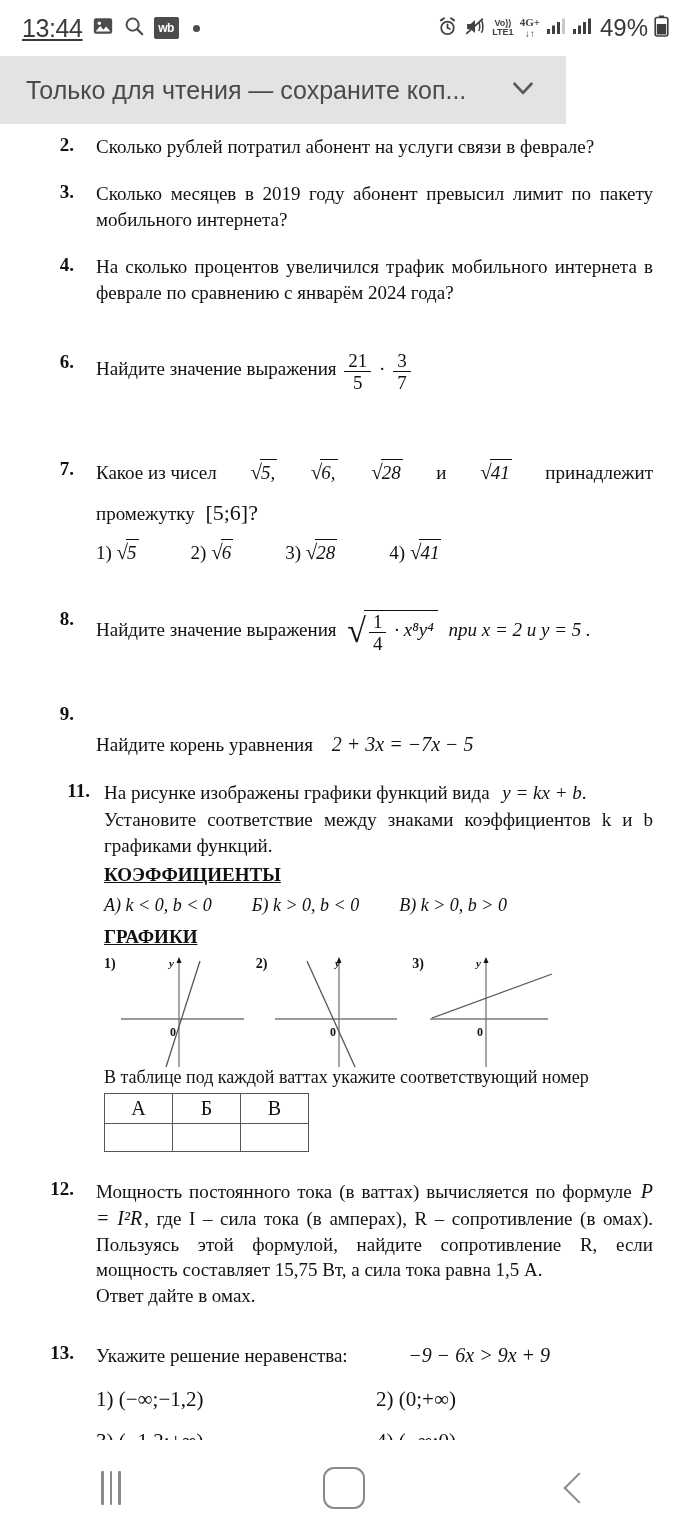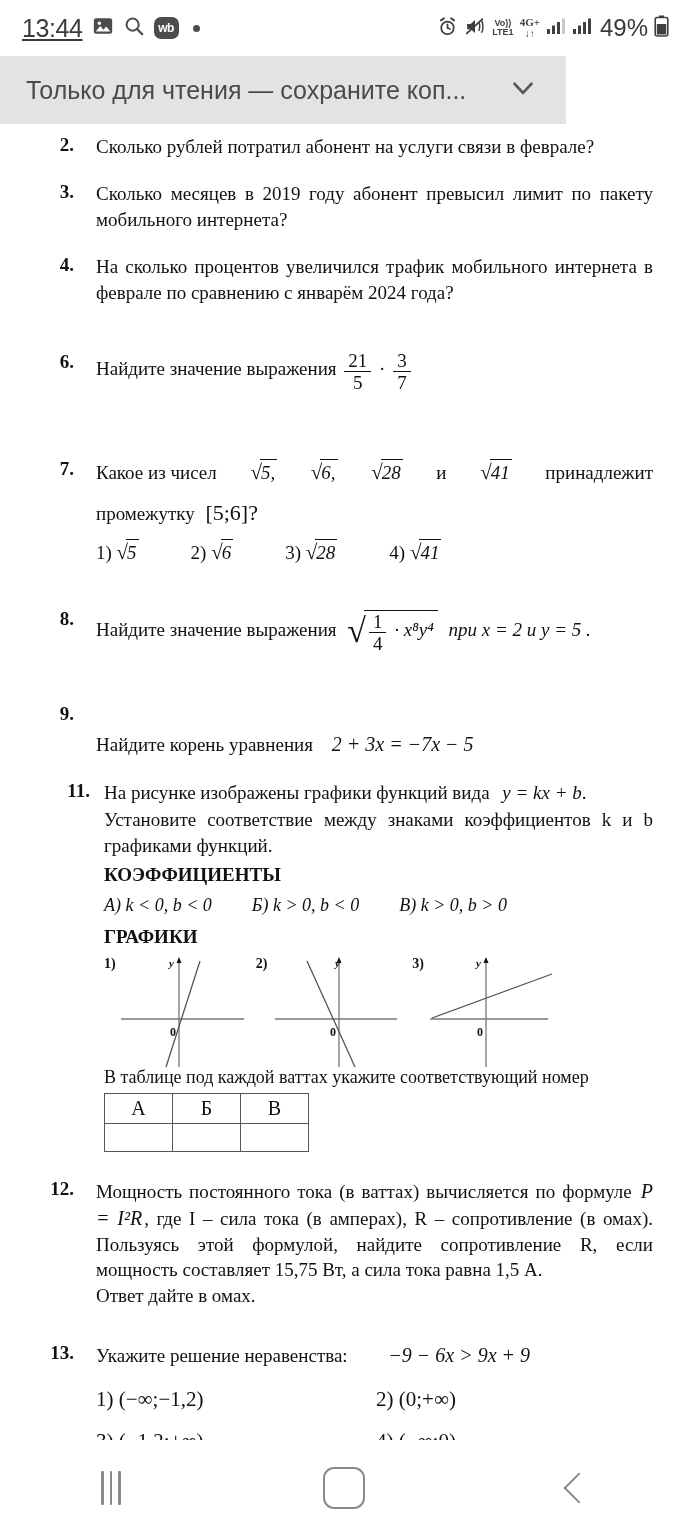--- a/index.html
+++ b/index.html
@@ -17,21 +17,21 @@
     display:flex;align-items:center;justify-content:space-between;
     padding:0 22px;box-sizing:border-box;
     font-family:"Liberation Sans", sans-serif;
   }
   .sb-left{display:flex;align-items:center;gap:9px;}
   .sb-time{font-size:25px;color:#3a3a3a;letter-spacing:-0.4px;text-decoration:underline;}
   .sb-right{display:flex;align-items:center;gap:6px;}
   .sb-batt-text{font-size:24px;color:#3a3a3a;margin-left:2px;}
   .icon{display:inline-block;vertical-align:middle;}
   .wb-badge{
-    width:25px;height:22px;border-radius:7px;background:#4c4c4c;color:#fff;
+    width:25px;height:22px;border-radius:2px;background:#4c4c4c;color:#fff;
     font-size:12px;font-weight:bold;display:flex;align-items:center;justify-content:center;
     font-family:"Liberation Sans", sans-serif;letter-spacing:-0.5px;
   }
   .dot-ind{width:7px;height:7px;border-radius:50%;background:#4c4c4c;display:inline-block;margin-left:5px;}
   .volte{
     font-family:"Liberation Sans", sans-serif;font-size:9px;line-height:9px;
     font-weight:bold;color:#3f3f3f;text-align:center;
   }
   .g4{
     font-family:Liberation Serif, serif;font-size:11px;line-height:11px;
@@ -79,21 +79,21 @@
   .graph-label{font-weight:bold;font-size:14px;color:#111;margin-top:4px;}
 
   
   table.ans{border-collapse:collapse;margin-top:4px;}
   table.ans td{
     border:1.2px solid #555;width:67px;height:27px;
     text-align:center;font-size:20px;color:#111;padding:0;
   }
   table.ans td.hdr{height:29px;}
 
-  .hdr-under{font-weight:bold;font-size:19px;}
+  .hdr-under{font-weight:bold;text-decoration:underline;font-size:19px;}
 
   
   .navbar{
     position:absolute;left:0;top:1440px;width:691px;height:96px;
     background:#ffffff;display:flex;align-items:center;justify-content:space-around;
   }
   .nav-recents{display:flex;gap:6px;}
   .nav-recents span{display:block;width:2.5px;height:34px;background:#8a8a8a;border-radius:1px;}
   .nav-home{width:38px;height:38px;border:2.5px solid #8a8a8a;border-radius:11px;}
   .nav-back{
@@ -364,21 +364,21 @@
       <span class="it" style="font-size:20px;margin:0 2px;">P = I²R</span><span>, где I – сила тока (в амперах), R – сопротивление (в омах). Пользуясь этой формулой, найдите сопротивление R, если мощность составляет 15,75 Вт, а сила тока равна 1,5 А.</span>
       <div style="text-align:left;">Ответ дайте в омах.</div>
     </div>
   </div>
 
   <div class="q" style="margin:34px 38px 0 40px;">
     <div class="qnum" style="width:34px;">13.</div>
     <div class="qbody" style="margin-left:22px;">
       <div>
         <span>Укажите решение неравенства:</span>
-        <span class="it" style="margin-left:36px;font-size:20px;">−9 − 6x &gt; 9x + 9</span>
+        <span class="it" style="margin-left:56px;font-size:20px;">−9 − 6x &gt; 9x + 9</span>
       </div>
       <div style="display:flex;margin-top:16px;font-size:21px;">
         <span style="width:280px;"><span>1)</span> <span>(−∞;−1,2)</span></span>
         <span><span>2)</span> <span>(0;+∞)</span></span>
       </div>
       <div style="display:flex;margin-top:14px;font-size:21px;">
         <span style="width:280px;"><span>3)</span> <span>(−1,2;+∞)</span></span>
         <span><span>4)</span> <span>(−∞;0)</span></span>
       </div>
     </div>

